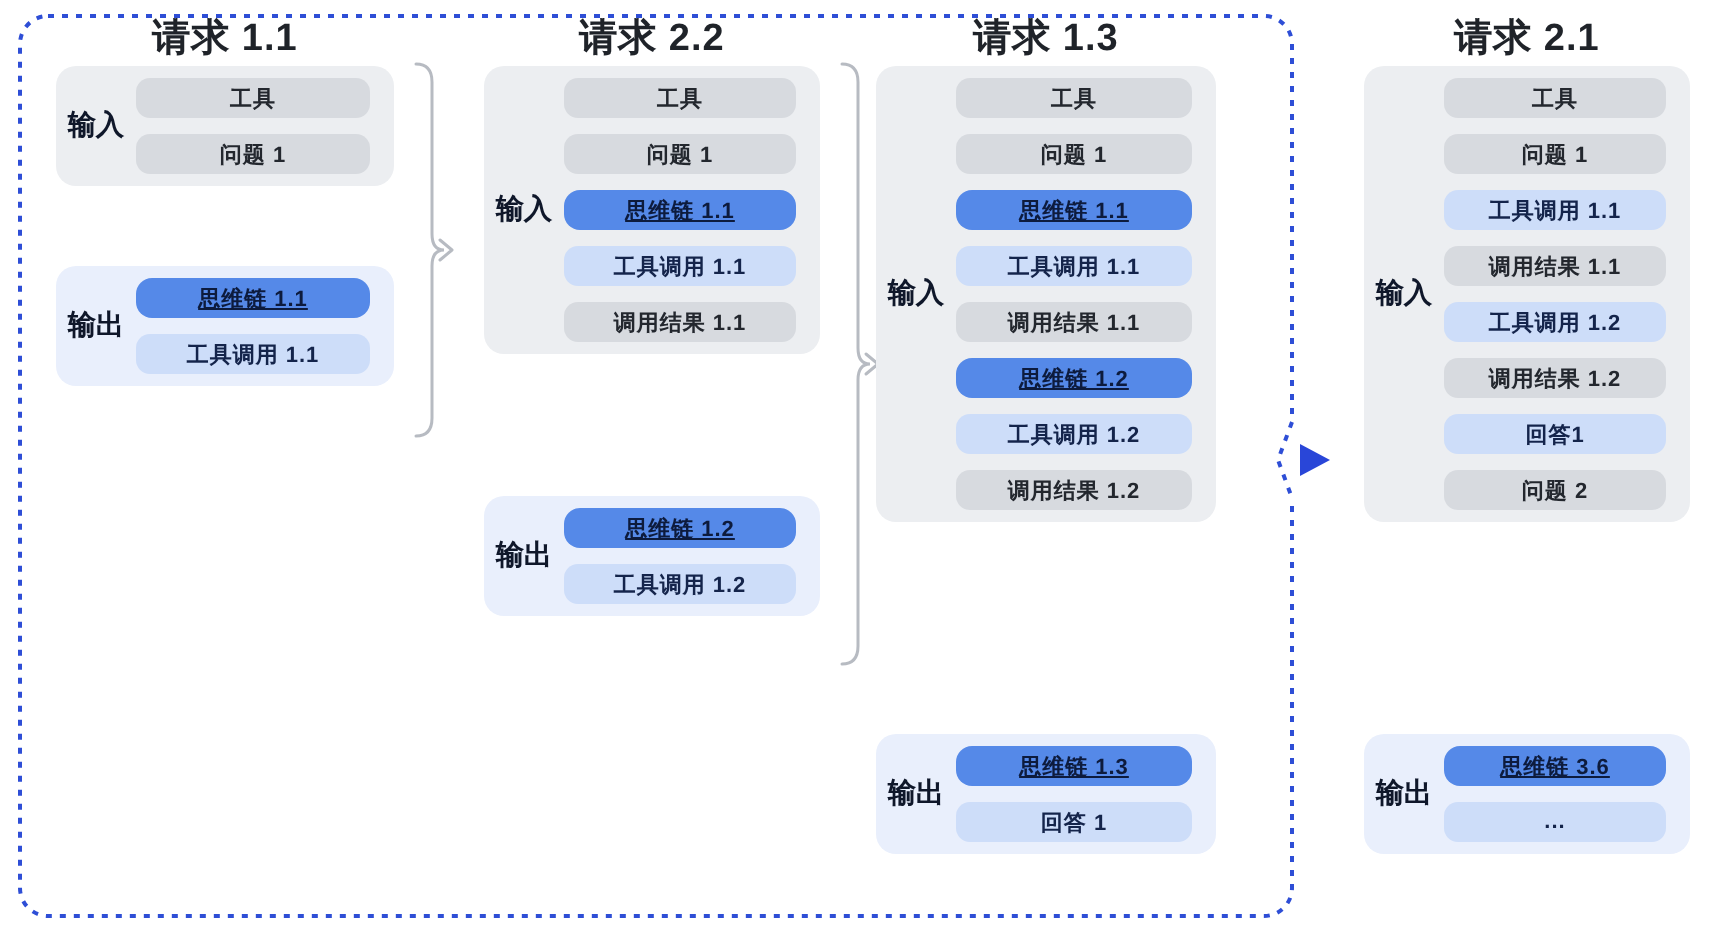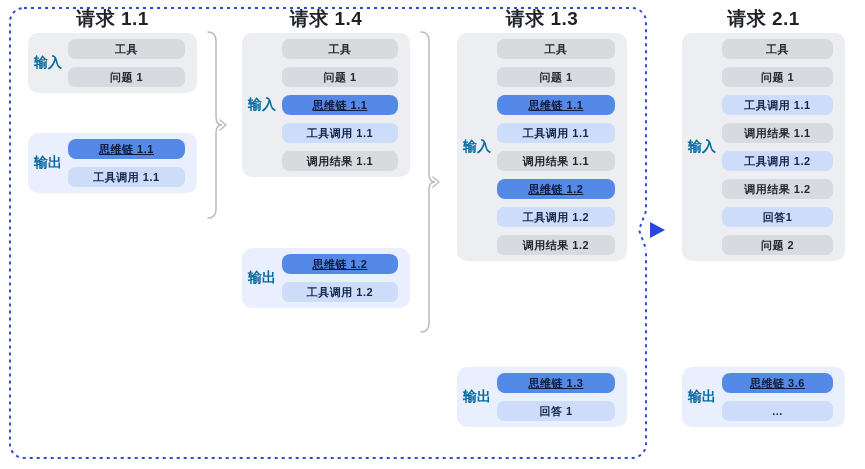--- a/index.html
+++ b/index.html
@@ -13,21 +13,21 @@
     position:absolute;top:6px;left:0;right:0;text-align:center;
     font-size:19px;font-weight:700;color:#1f2329;letter-spacing:.5px;
   }
   .section{
     position:absolute;left:0;right:0;display:flex;border-radius:10px;
   }
   .section.input{background:#ECEEF1;}
   .section.output{background:#E9EFFC;}
   .section-label{
     width:40px;display:flex;align-items:center;justify-content:center;
-    font-size:14px;font-weight:700;color:#0369a1;flex:0 0 40px;
+    font-size:14px;font-weight:700;color:#0f172a;flex:0 0 40px;
   }
   .boxes{
     flex:1;display:flex;flex-direction:column;gap:8px;padding:6px 12px 6px 0;
   }
   .box{
     height:20px;border-radius:7px;display:flex;align-items:center;justify-content:center;
     font-size:11px;font-weight:700;letter-spacing:.5px;
   }
   .box.gray{background:#D7DADF;color:#23272E;}
   .box.lightblue{background:#CDDDF9;color:#14244B;}
@@ -69,40 +69,40 @@
       </div>
       <div class="section output" style="top: 133px;">
         <div class="section-label">输出</div>
         <div class="boxes">
           <div class="box blue">思维链 1.1</div>
           <div class="box lightblue">工具调用 1.1</div>
         </div>
       </div>
     </div>
     <div class="column" style="left: 242px; width: 168px;">
-      <div class="col-title">请求 1.4</div>
+      <div class="col-title">请求 2.2</div>
       <div class="section input" style="top: 33px;">
         <div class="section-label">输入</div>
         <div class="boxes">
           <div class="box gray">工具</div>
           <div class="box gray">问题 1</div>
           <div class="box blue">思维链 1.1</div>
           <div class="box lightblue">工具调用 1.1</div>
           <div class="box gray">调用结果 1.1</div>
         </div>
       </div>
       <div class="section output" style="top: 248px;">
         <div class="section-label">输出</div>
         <div class="boxes">
           <div class="box blue">思维链 1.2</div>
           <div class="box lightblue">工具调用 1.2</div>
         </div>
       </div>
     </div>
-    <div class="column" style="left: 457px; width: 170px;">
+    <div class="column" style="left: 438px; width: 170px;">
       <div class="col-title">请求 1.3</div>
       <div class="section input" style="top: 33px;">
         <div class="section-label">输入</div>
         <div class="boxes">
           <div class="box gray">工具</div>
           <div class="box gray">问题 1</div>
           <div class="box blue">思维链 1.1</div>
           <div class="box lightblue">工具调用 1.1</div>
           <div class="box gray">调用结果 1.1</div>
           <div class="box blue">思维链 1.2</div>

